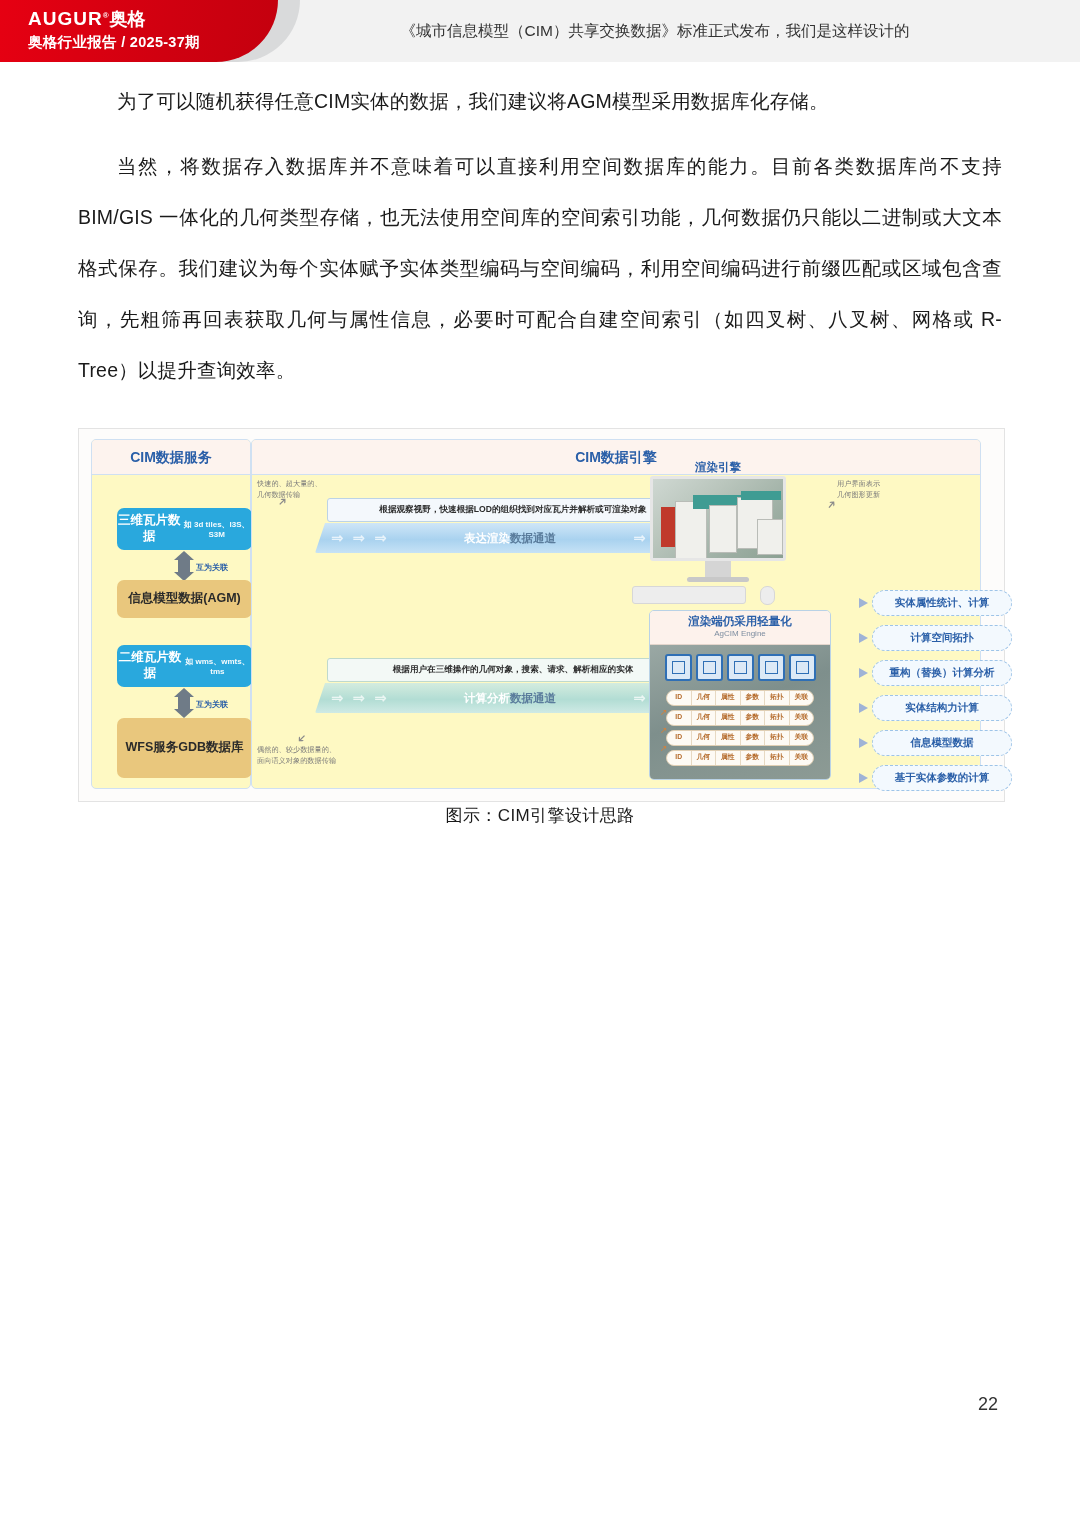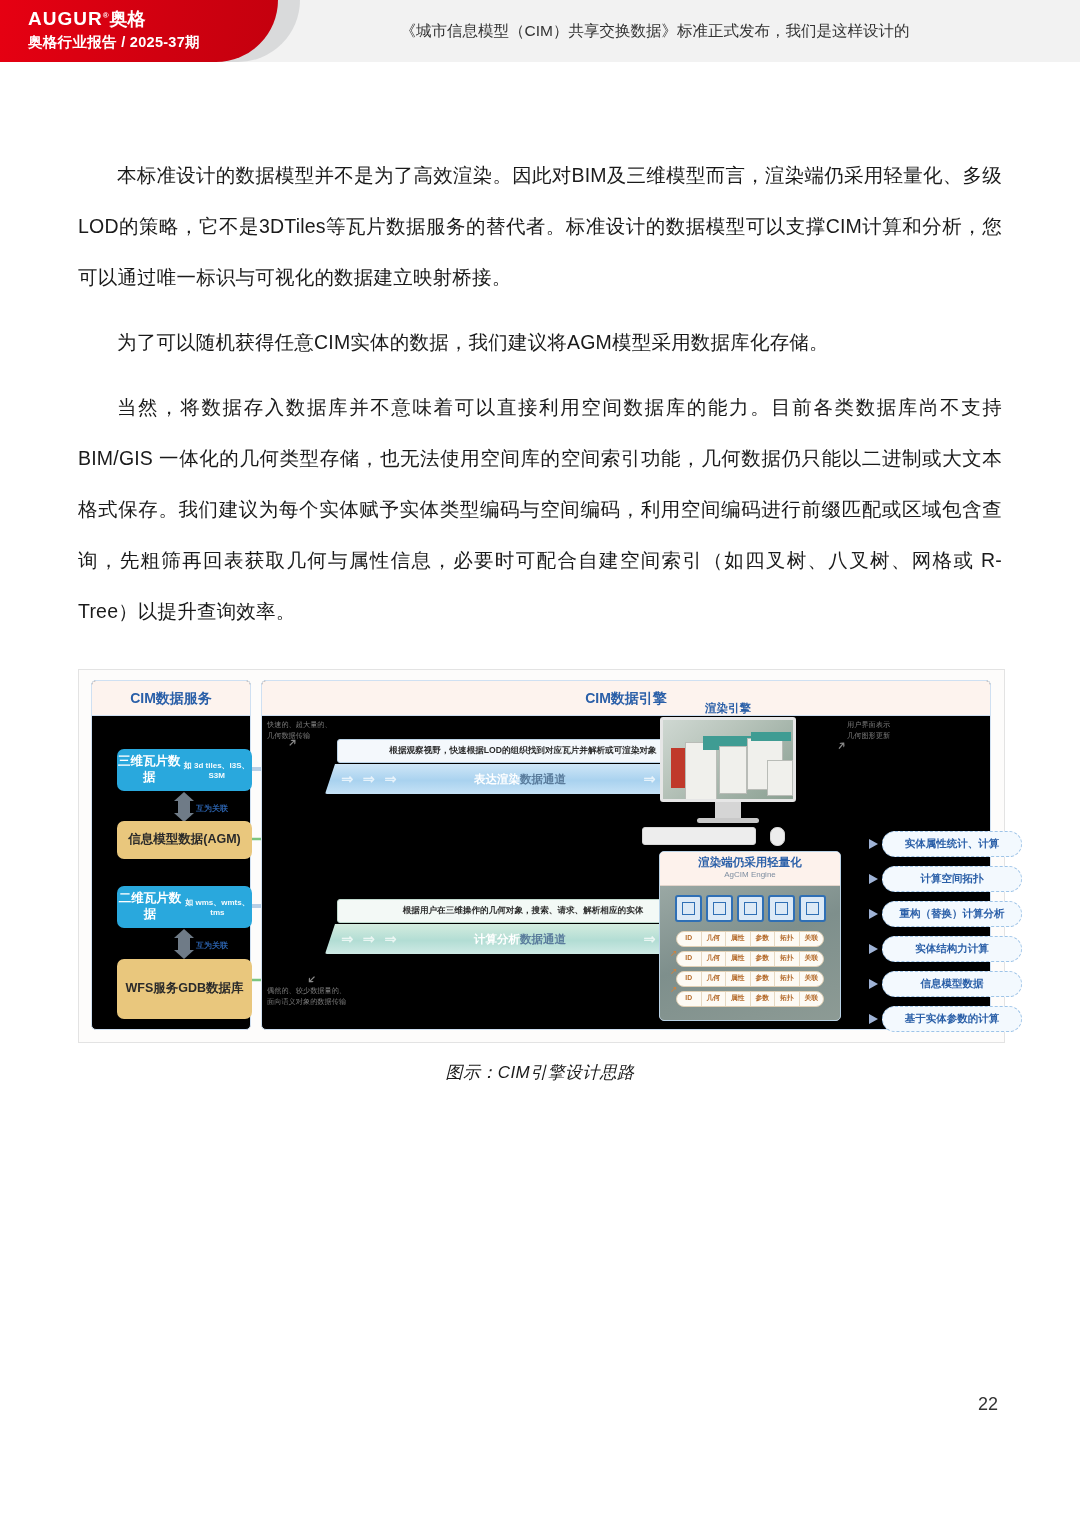--- a/index.html
+++ b/index.html
@@ -79,35 +79,35 @@
     width:925px;height:372px;
   }
   .fig{
     position:absolute;left:0;top:0;
     width:925px;height:372px;
     background:#fdfcfb;
     border:1px solid #e3e3e3;
   }
   .panel{
     position:absolute;
-    background:#000000;
+    background:#fef9c3;
     border:1px solid #cfe0f2;
     border-radius:5px;
     box-sizing:border-box;
   }
   .panel-head{
     height:34px;line-height:34px;
     background:#fdf3ee;
     border-bottom:1px solid #cfe0f2;
     border-top-left-radius:4px;border-top-right-radius:4px;
     text-align:center;
     color:#2a5fa8;font-weight:bold;font-size:14px;
   }
   #panel-left{left:12px;top:10px;width:160px;height:350px;}
-  #panel-right{left:182px;top:10px;width:730px;height:350px;}
+  #panel-right{left:172px;top:10px;width:730px;height:350px;}
 
   .nodebox{
     position:absolute;
     border-radius:7px;
     text-align:center;
     box-sizing:border-box;
     color:#ffffff;
     display:flex;flex-direction:row;
     align-items:center;justify-content:center;
   }
@@ -283,24 +283,23 @@
     box-sizing:border-box;white-space:nowrap;
   }
   .res-arrow{
     position:absolute;left:607px;width:0;height:0;
     border-top:5px solid transparent;border-bottom:5px solid transparent;
     border-left:9px solid #9fb3d6;
   }
 
   .fig-caption{
     width:1080px;text-align:center;
-    margin-top:20px;
+    margin-top:4px;
     font-size:17px;color:#1a1a1a;
     letter-spacing:.4px;
-    font-style:italic;
   }
   .page-number{
     position:absolute;right:82px;bottom:112px;
     font-size:18px;color:#333333;
   }
   svg.conn{position:absolute;left:0;top:0;width:925px;height:372px;pointer-events:none;}
 </style>
 </head>
 <body>
 
@@ -308,21 +307,20 @@
   <div class="header-ribbon"></div>
   <div class="header-ribbon-red"></div>
   <div class="brand-logo">
     <span>AUGUR</span><span class="reg">®</span><span class="cn">奥格</span>
   </div>
   <div class="brand-sub">奥格行业报告 / 2025-37期</div>
   <div class="header-title">《城市信息模型（CIM）共享交换数据》标准正式发布，我们是这样设计的</div>
 </div>
 
 <div class="doc-body">
-  <p class="para" id="para1">本标准设计的数据模型并不是为了高效渲染。因此对BIM及三维模型而言，渲染端仍采用轻量化、多级LOD的策略，它不是3DTiles等瓦片数据服务的替代者。标准设计的数据模型可以支撑CIM计算和分析，您可以通过唯一标识与可视化的数据建立映射桥接。</p>
   <div class="para-gap"></div>
   <p class="para">为了可以随机获得任意CIM实体的数据，我们建议将AGM模型采用数据库化存储。</p>
   <div class="para-gap"></div>
   <p class="para">当然，将数据存入数据库并不意味着可以直接利用空间数据库的能力。目前各类数据库尚不支持 BIM/GIS 一体化的几何类型存储，也无法使用空间库的空间索引功能，几何数据仍只能以二进制或大文本格式保存。我们建议为每个实体赋予实体类型编码与空间编码，利用空间编码进行前缀匹配或区域包含查询，先粗筛再回表获取几何与属性信息，必要时可配合自建空间索引（如四叉树、八叉树、网格或 R-Tree）以提升查询效率。</p>
 
   <div class="figure-wrap">
     <div class="fig">
 
       <svg class="conn" viewBox="0 0 925 372">
 

